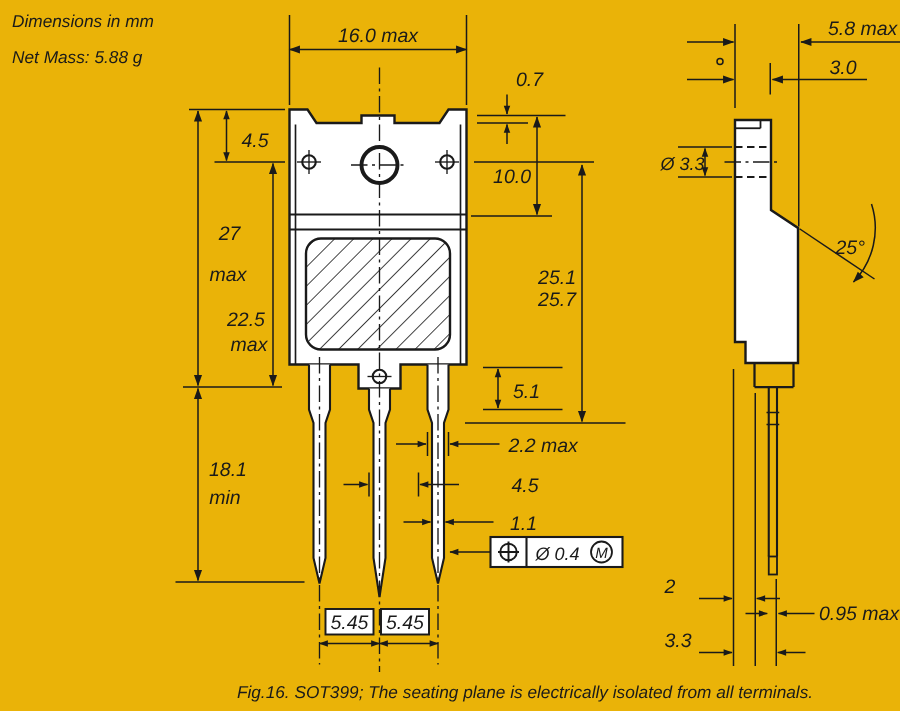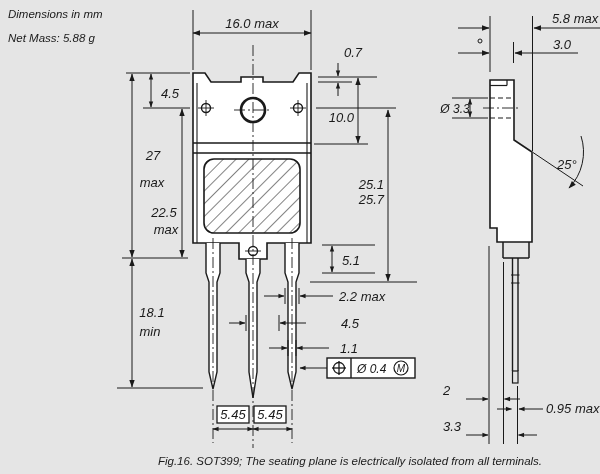--- a/index.html
+++ b/index.html
@@ -1,16 +1,16 @@
 <!DOCTYPE html>
 <html><head>
 <meta charset="utf-8">
 <style>
   html,body{margin:0;padding:0;background:#fff;}
-  .sheet{position:relative;width:600px;height:474px;background:#e5e5e5;overflow:hidden;
+  .sheet{position:relative;width:600px;height:474px;background:#eab308;overflow:hidden;
          font-family:"Liberation Sans", sans-serif;}
   svg{display:block;}
   svg text{font-family:"Liberation Sans", sans-serif;font-style:italic;fill:#1a1a1a;}
   .dimtxt{font-size:13px;}
   .smalltxt{font-size:12px;}
   .captxt{font-size:11.5px;}
   .notetxt{font-size:11.5px;}
   .mtxt{font-size:10px;font-style:italic;}
 </style>
 </head>

